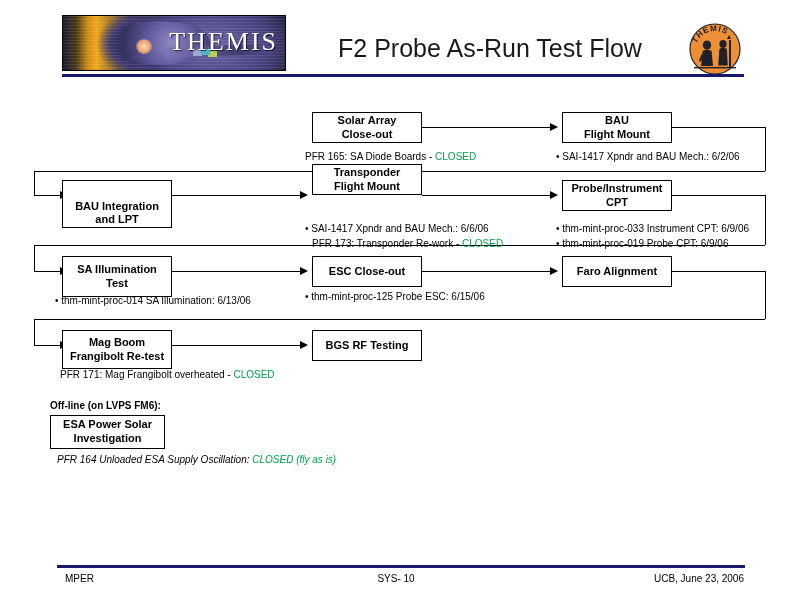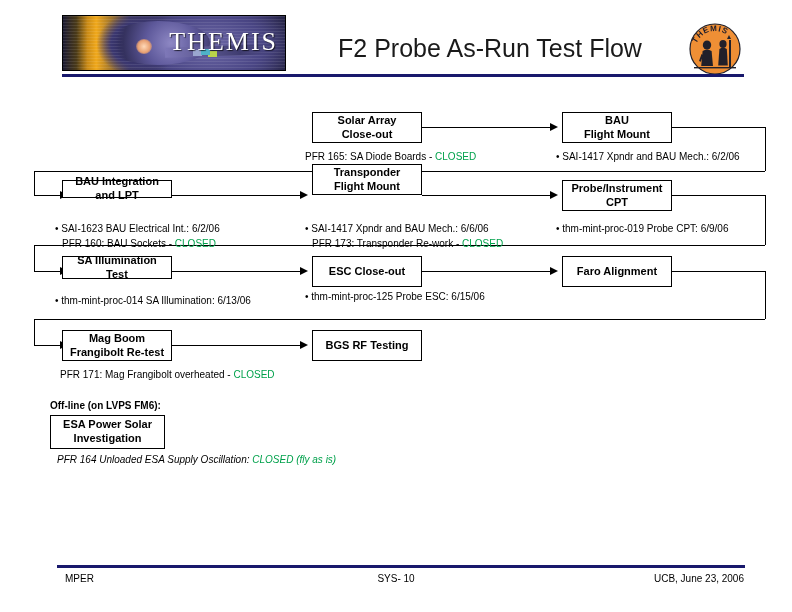--- a/index.html
+++ b/index.html
@@ -263,21 +263,21 @@
   <div class="hline" style="left:34px; top:195px; width:26px;"></div>
   <div class="arrow-r" style="left:60px; top:191px;"></div>
 
   <div class="note" style="left:305px; top:150px;">
     <span>PFR 165: SA Diode Boards - </span><span class="closed">CLOSED</span>
   </div>
   <div class="note" style="left:556px; top:150px;">
     <span>• SAI-1417 Xpndr and BAU Mech.: 6/2/06</span>
   </div>
 
-  <div class="node" style="left:62px; top:180px; width:110px; height:18px;">
+  <div class="node" style="left:62px; top:180px; width:110px; height:48px;align-items:flex-end;">
     <span style="white-space:pre-line;">BAU Integration
 and LPT</span>
   </div>
 
   <div class="hline" style="left:172px; top:195px; width:128px;"></div>
   <div class="arrow-r" style="left:300px; top:191px;"></div>
 
   <div class="node" style="left:312px; top:164px; width:110px; height:31px;">
     <span style="white-space:pre-line;">Transponder
 Flight Mount</span>
@@ -291,35 +291,32 @@
 CPT</span>
   </div>
 
   <div class="hline" style="left:672px; top:195px; width:93px;"></div>
   <div class="vline" style="left:765px; top:195px; height:50px;"></div>
   <div class="hline" style="left:34px; top:245px; width:731px;"></div>
   <div class="vline" style="left:34px; top:245px; height:26px;"></div>
   <div class="hline" style="left:34px; top:271px; width:26px;"></div>
   <div class="arrow-r" style="left:60px; top:267px;"></div>
 
-  <div class="note" style="left:55px; top:222px;">
-    <div>• SAI-1623 BAU Electrical Int.: 6/2/06</div>
-    <div><span style="display:inline-block;width:7px;"></span><span>PFR 160: BAU Sockets - </span><span class="closed">CLOSED</span></div>
-  </div>
 
   <div class="note" style="left:305px; top:222px;">
     <div>• SAI-1417 Xpndr and BAU Mech.: 6/6/06</div>
     <div><span style="display:inline-block;width:7px;"></span><span>PFR 173: Transponder Re-work - </span><span class="closed">CLOSED</span></div>
   </div>
 
   <div class="note" style="left:556px; top:222px;">
+    <div>• thm-mint-proc-033 Instrument CPT: 6/9/06</div>
     <div>• thm-mint-proc-019 Probe CPT: 6/9/06</div>
   </div>
 
-  <div class="node" style="left:62px; top:256px; width:110px; height:23px;">
+  <div class="node" style="left:62px; top:256px; width:110px; height:41px;">
     <span style="white-space:pre-line;">SA Illumination
 Test</span>
   </div>
 
   <div class="hline" style="left:172px; top:271px; width:128px;"></div>
   <div class="arrow-r" style="left:300px; top:267px;"></div>
 
   <div class="node" style="left:312px; top:256px; width:110px; height:31px;">
     <span style="white-space:pre-line;">ESC Close-out</span>
   </div>
@@ -338,21 +335,21 @@
   <div class="hline" style="left:34px; top:345px; width:26px;"></div>
   <div class="arrow-r" style="left:60px; top:341px;"></div>
 
   <div class="note" style="left:55px; top:294px;">
     <span>• thm-mint-proc-014 SA Illumination: 6/13/06</span>
   </div>
   <div class="note" style="left:305px; top:290px;">
     <span>• thm-mint-proc-125 Probe ESC: 6/15/06</span>
   </div>
 
-  <div class="node" style="left:62px; top:330px; width:110px; height:31px;align-items:center;">
+  <div class="node" style="left:62px; top:330px; width:110px; height:39px;align-items:center;">
     <span style="white-space:pre-line;">Mag Boom
 Frangibolt Re-test</span>
   </div>
 
   <div class="hline" style="left:172px; top:345px; width:128px;"></div>
   <div class="arrow-r" style="left:300px; top:341px;"></div>
 
   <div class="node" style="left:312px; top:330px; width:110px; height:31px;">
     <span style="white-space:pre-line;text-align:right;">BGS RF Testing</span>
   </div>

